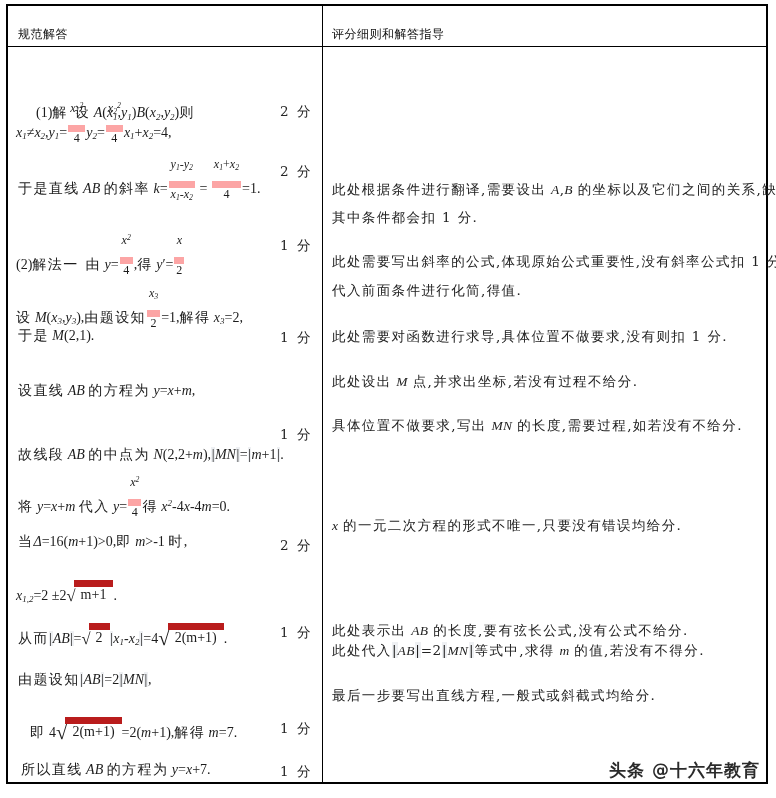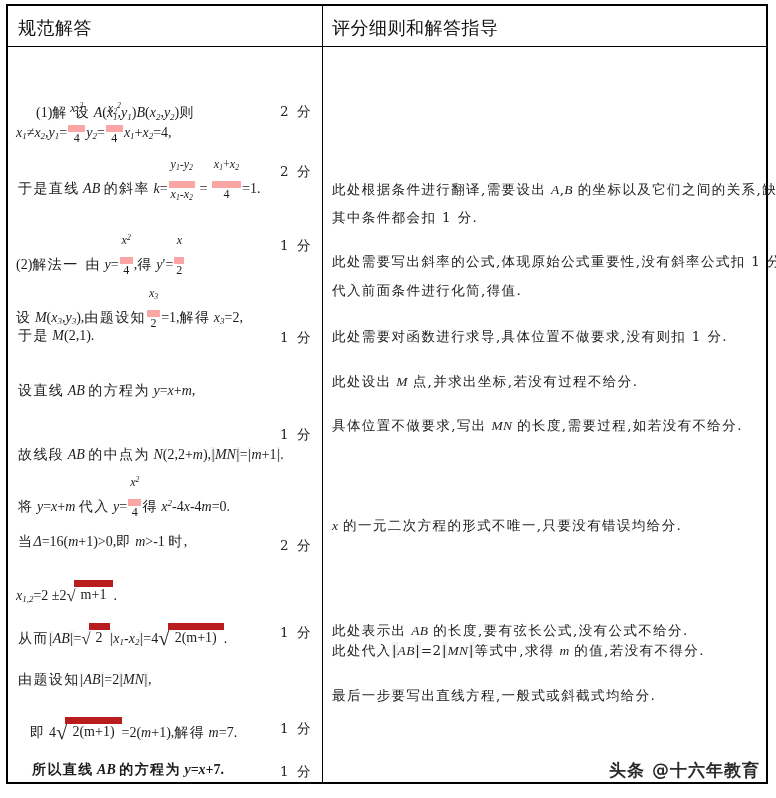--- a/index.html
+++ b/index.html
@@ -41,23 +41,23 @@
     left: 0;
     top: 40px;
     width: 100%;
     height: 0;
     border-top: 1.5px solid #000;
   }
 
   
   .hdr {
     position: absolute;
-    top: 10px;
+    top: 20px;
     font-family: Liberation Serif, serif;
-    font-size: 18px;
+    font-size: 12px;
     color: #111;
     letter-spacing: 0.5px;
     white-space: nowrap;
   }
   #hdr-left  { left: 10px; }
   #hdr-right { left: 324px; }
 
   
   .line {
     position: absolute;
@@ -220,21 +220,21 @@
     <div class="line" style="left:10px; top:666px;">
       <span class="cn">由题设知</span><span class="abs">|</span><span class="mi">AB</span><span class="abs">|</span>=2<span class="abs">|</span><span class="mi">MN</span><span class="abs">|</span>,
     </div>
 
     <div class="line" style="left:22px; top:711px;text-align:center;">
       <span class="cn">即</span> 4<span class="sqrt"><span class="rad" style="font-size:1.5em;vertical-align:-0.12em;">√</span><span class="rnd">2(m+1)</span></span>=2(<span class="mi">m</span>+1),<span class="cn">解得</span>
       <span class="mi">m</span>=7.
     </div>
     <div class="score" style="top:714px;">1 分</div>
 
-    <div class="line" style="left:24px; top:756px;font-weight:bold;">
+    <div class="line" style="left:13px; top:756px;">
       <span class="cn">所以直线</span> <span class="mi">AB</span> <span class="cn">的方程为</span>
       <span class="mi">y</span>=<span class="mi">x</span>+7.
     </div>
     <div class="score" style="top:757px;">1 分</div>
 
   </div>
 
   <div class="right-col">
 
     <div class="line" style="left:324px; top:176px;">

